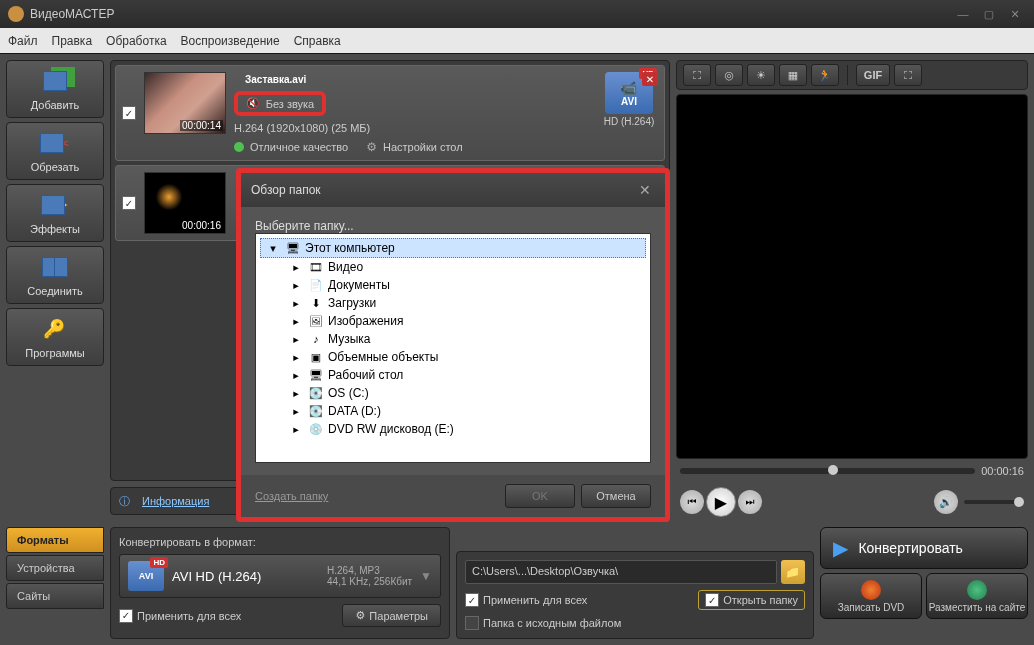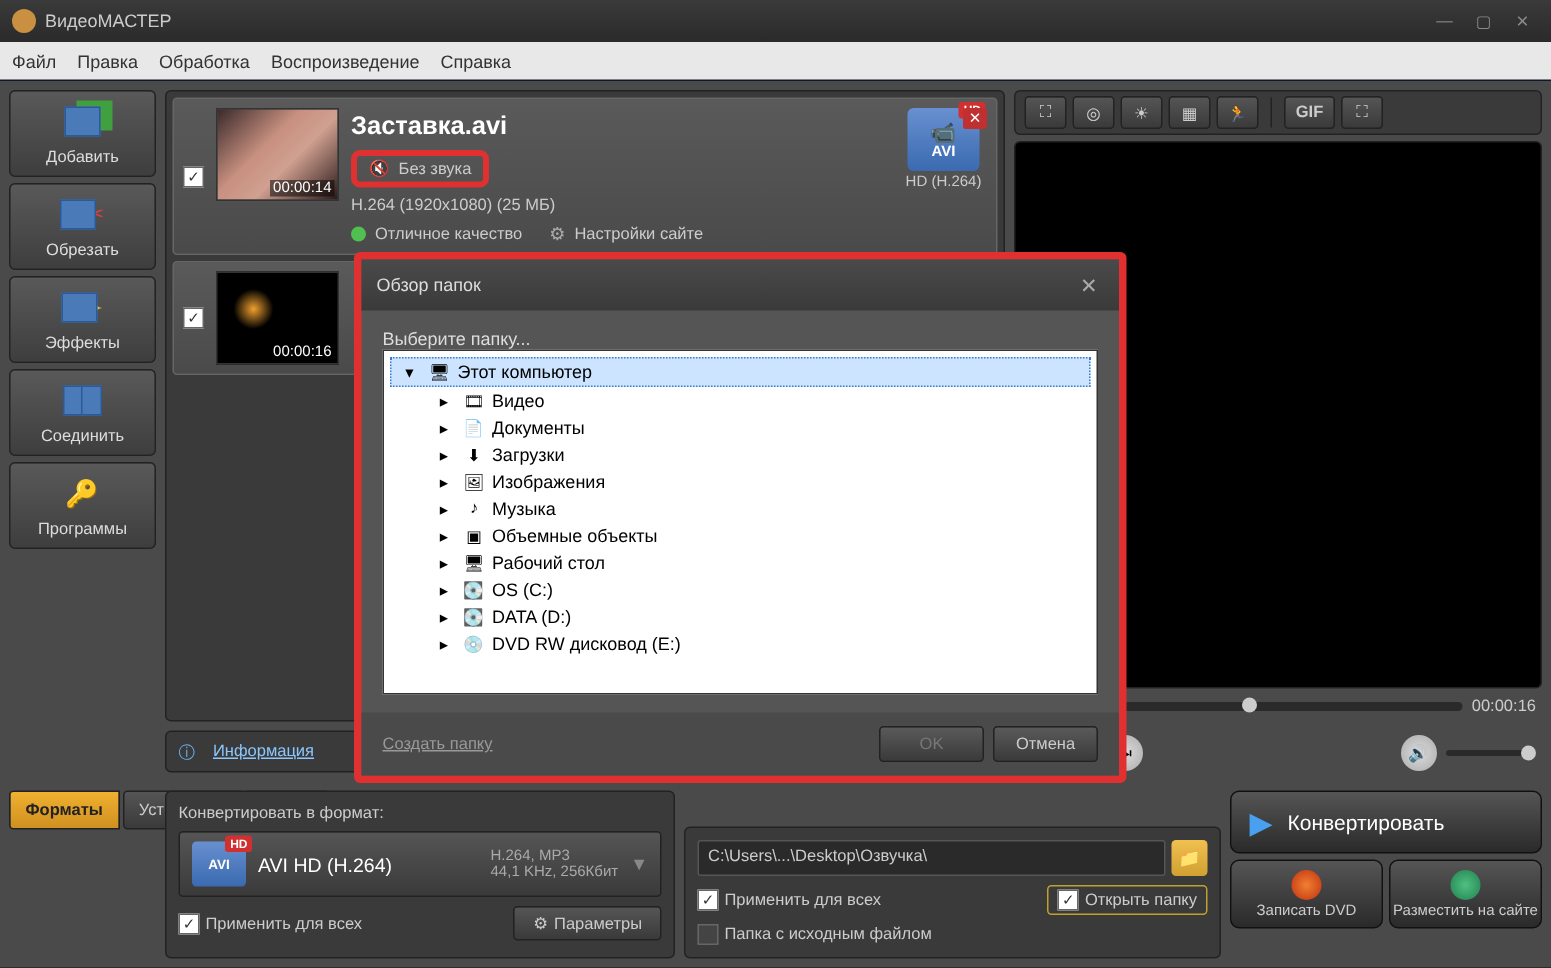--- a/index.html
+++ b/index.html
@@ -16,21 +16,21 @@
 .tool-btn { background: linear-gradient(#595959, #3e3e3e); border: 1px solid #222; border-radius: 4px; padding: 6px 4px; display: flex; flex-direction: column; align-items: center; gap: 4px; color: #ddd; font-size: 11px; cursor: pointer; }
 .tool-icon { width: 36px; height: 28px; display: flex; align-items: center; justify-content: center; }
 .film-icon { width: 24px; height: 20px; background: #4a7ab8; border: 1px solid #2a5a98; position: relative; }
 .center-panel { flex: 1; display: flex; flex-direction: column; gap: 6px; min-width: 0; }
 .video-list { background: #3a3a3a; border: 1px solid #222; border-radius: 4px; padding: 4px; flex: 1; overflow: hidden; }
 .video-item { background: linear-gradient(#5a5a5a, #4a4a4a); border: 1px solid #666; border-radius: 3px; padding: 6px; display: flex; gap: 8px; margin-bottom: 4px; position: relative; }
 .checkbox { width: 14px; height: 14px; background: #fff; border: 1px solid #666; align-self: center; display: flex; align-items: center; justify-content: center; font-size: 10px; color: #333; }
 .thumb { width: 82px; height: 62px; background: #000; position: relative; border: 1px solid #333; text-align: center; }
 .thumb-time { position: absolute; bottom: 2px; right: 2px; color: #fff; font-size: 10px; background: rgba(0,0,0,.5); padding: 0 2px; }
 .video-info { flex: 1; color: #ccc; font-size: 11px; display: flex; flex-direction: column; gap: 6px; padding-top: 2px; }
-.video-title { color: #fff; font-weight: bold; font-size: 17px; }
+.video-title { color: #fff; font-weight: bold; font-size: 10px; margin-left: 11px; }
 .highlight-red { border: 4px solid #e03030; border-radius: 6px; padding: 2px 8px; display: inline-block; }
 .info-line { display: flex; align-items: center; gap: 6px; }
 .format-badge { width: 58px; display: flex; flex-direction: column; align-items: center; gap: 2px; }
 .avi-badge { width: 48px; height: 42px; background: linear-gradient(#6890d0, #3a6ab0); border-radius: 4px; display: flex; flex-direction: column; align-items: center; justify-content: center; color: #fff; font-size: 10px; font-weight: bold; position: relative; }
 .hd-badge { position: absolute; top: -4px; right: -4px; background: #d03030; color: #fff; font-size: 8px; padding: 1px 3px; border-radius: 2px; }
 .close-item { position: absolute; top: 6px; right: 6px; width: 16px; height: 14px; background: #c03030; color: #fff; font-size: 10px; display: flex; align-items: center; justify-content: center; cursor: pointer; border-radius: 2px; }
 .right-panel { width: 352px; display: flex; flex-direction: column; gap: 4px; }
 .preview-toolbar { height: 30px; background: #3a3a3a; border: 1px solid #222; border-radius: 4px; display: flex; align-items: center; gap: 4px; padding: 0 6px; }
 .tb-btn { width: 28px; height: 22px; background: linear-gradient(#555, #3a3a3a); border: 1px solid #222; border-radius: 3px; display: flex; align-items: center; justify-content: center; color: #ccc; cursor: pointer; font-size: 11px; }
 .tb-sep { width: 1px; height: 20px; background: #222; margin: 0 4px; }
@@ -40,42 +40,42 @@
 .timeline-knob { position: absolute; left: 50%; top: -3px; width: 10px; height: 10px; background: #ccc; border-radius: 50%; }
 .player-controls { display: flex; align-items: center; justify-content: space-between; padding: 4px; }
 .play-group { display: flex; align-items: center; gap: 2px; }
 .play-btn { width: 30px; height: 30px; border-radius: 50%; background: radial-gradient(#fff, #ccc); display: flex; align-items: center; justify-content: center; cursor: pointer; border: 1px solid #888; }
 .skip-btn { width: 24px; height: 24px; border-radius: 50%; background: radial-gradient(#ddd, #aaa); display: flex; align-items: center; justify-content: center; cursor: pointer; font-size: 10px; }
 .vol-group { display: flex; align-items: center; gap: 6px; }
 .vol-icon { width: 24px; height: 24px; border-radius: 50%; background: radial-gradient(#ddd, #aaa); display: flex; align-items: center; justify-content: center; font-size: 11px; }
 .vol-slider { width: 60px; height: 4px; background: #2a2a2a; border-radius: 2px; position: relative; }
 .vol-knob { position: absolute; right: 0; top: -3px; width: 10px; height: 10px; background: #ccc; border-radius: 50%; }
 .bottom-bar { display: flex; gap: 6px; padding: 0 6px 6px; }
-.bottom-left { width: 98px; display: flex; flex-direction: row; gap: 2px; }
+.bottom-left { width: 98px; display: flex; flex-direction: column; gap: 2px; }
 .tab-btn { height: 26px; background: linear-gradient(#555, #3a3a3a); border: 1px solid #222; border-radius: 3px 0 0 3px; color: #ccc; font-size: 11px; display: flex; align-items: center; padding: 0 10px; cursor: pointer; }
 .tab-btn.active { background: linear-gradient(#f0b030, #d09020); color: #222; font-weight: bold; }
 .info-bar { height: 28px; background: #3a3a3a; border: 1px solid #222; border-radius: 4px; display: flex; align-items: center; padding: 0 8px; gap: 12px; color: #ccc; font-size: 11px; margin-bottom: 6px; }
 .info-link { color: #8cc8ff; cursor: pointer; text-decoration: underline; }
 .format-panel { background: #3a3a3a; border: 1px solid #222; border-radius: 4px; padding: 8px; display: flex; flex-direction: column; gap: 6px; }
 .panel-title { color: #ccc; font-size: 11px; }
 .format-select { background: linear-gradient(#555, #3a3a3a); border: 1px solid #222; border-radius: 3px; padding: 6px 8px; display: flex; align-items: center; gap: 8px; color: #fff; font-size: 12px; }
 .format-icon { width: 36px; height: 30px; background: linear-gradient(#6890d0, #3a6ab0); border-radius: 3px; display: flex; align-items: center; justify-content: center; color: #fff; font-size: 9px; font-weight: bold; position: relative; }
 .apply-row { display: flex; align-items: center; justify-content: space-between; font-size: 11px; color: #ccc; }
 .apply-check { display: flex; align-items: center; gap: 4px; }
 .param-btn { background: linear-gradient(#555, #3a3a3a); border: 1px solid #222; border-radius: 3px; padding: 4px 12px; color: #ccc; font-size: 11px; cursor: pointer; display: flex; align-items: center; gap: 4px; }
 .output-panel { background: #3a3a3a; border: 1px solid #222; border-radius: 4px; padding: 8px; display: flex; flex-direction: column; gap: 6px; margin-top: 24px; }
 .path-row { display: flex; gap: 4px; }
 .path-field { flex: 1; background: #2a2a2a; border: 1px solid #555; padding: 4px 6px; color: #ccc; font-size: 11px; border-radius: 2px; }
 .browse-btn { width: 24px; height: 24px; background: linear-gradient(#f0c050, #d0a030); border-radius: 3px; cursor: pointer; display: flex; align-items: center; justify-content: center; }
 .convert-panel { width: 208px; display: flex; flex-direction: column; gap: 4px; }
 .convert-btn { height: 42px; background: linear-gradient(#555, #2a2a2a); border: 1px solid #111; border-radius: 6px; display: flex; align-items: center; gap: 10px; padding: 0 12px; color: #fff; font-size: 14px; cursor: pointer; }
 .convert-sub { display: flex; gap: 4px; }
 .sub-btn { flex: 1; height: 46px; background: linear-gradient(#555, #2a2a2a); border: 1px solid #111; border-radius: 6px; display: flex; flex-direction: column; align-items: center; justify-content: center; gap: 2px; color: #ccc; font-size: 10px; cursor: pointer; }
 .sub-icon { width: 20px; height: 20px; border-radius: 50%; }
-.dialog-overlay { position: absolute; top: 168px; left: 236px; width: 515px; background: #555; border: 5px solid #e03030; border-radius: 4px; z-index: 100; }
+.dialog-overlay { position: absolute; top: 168px; left: 236px; width: 434px; background: #555; border: 5px solid #e03030; border-radius: 4px; z-index: 100; }
 .dialog-title { height: 34px; background: linear-gradient(#4a4a4a, #3a3a3a); display: flex; align-items: center; justify-content: space-between; padding: 0 10px; color: #ddd; font-size: 12px; }
 .dialog-close { width: 16px; height: 16px; color: #aaa; cursor: pointer; font-size: 14px; }
 .dialog-body { padding: 12px 14px; color: #ddd; font-size: 12px; }
 .dialog-prompt { margin-bottom: 0; }
 .folder-tree { background: #fff; color: #000; height: 230px; overflow-y: auto; padding: 4px; font-size: 12px; border: 1px solid #333; }
 .tree-item { display: flex; align-items: center; gap: 4px; padding: 2px 4px; cursor: pointer; }
 .tree-item.selected { background: #cce4ff; border: 1px dotted #3a7ad0; }
 .tree-item .fi { width: 16px; height: 14px; display: inline-flex; align-items: center; justify-content: center; font-size: 11px; }
 .tree-lvl1 { padding-left: 28px; }
 .dialog-footer { height: 42px; display: flex; align-items: center; justify-content: space-between; padding: 0 14px; background: #4a4a4a; }
@@ -160,21 +160,21 @@
                 <span class="highlight-red" style="display:flex;align-items:center;gap:6px">
                   <span style="color:#aaa">🔇</span>
                   <span>Без звука</span>
                 </span>
               </div>
             <div class="info-line">H.264 (1920x1080) (25 МБ)</div>
             <div class="info-line">
               <span class="quality-dot"></span>
               <span>Отличное качество</span>
               <span style="margin-left:12px" class="gear-icon">⚙</span>
-              <span style="cursor:pointer">Настройки сайте</span>
+              <span style="cursor:pointer">Настройки стол</span>
             </div>
           </div>
           <div class="format-badge">
             <div class="avi-badge">
               <div class="hd-badge">HD</div>
               <span style="font-size:14px">📹</span>
               <span>AVI</span>
             </div>
             <span style="color:#ccc;font-size:10px">HD (H.264)</span>
           </div>

